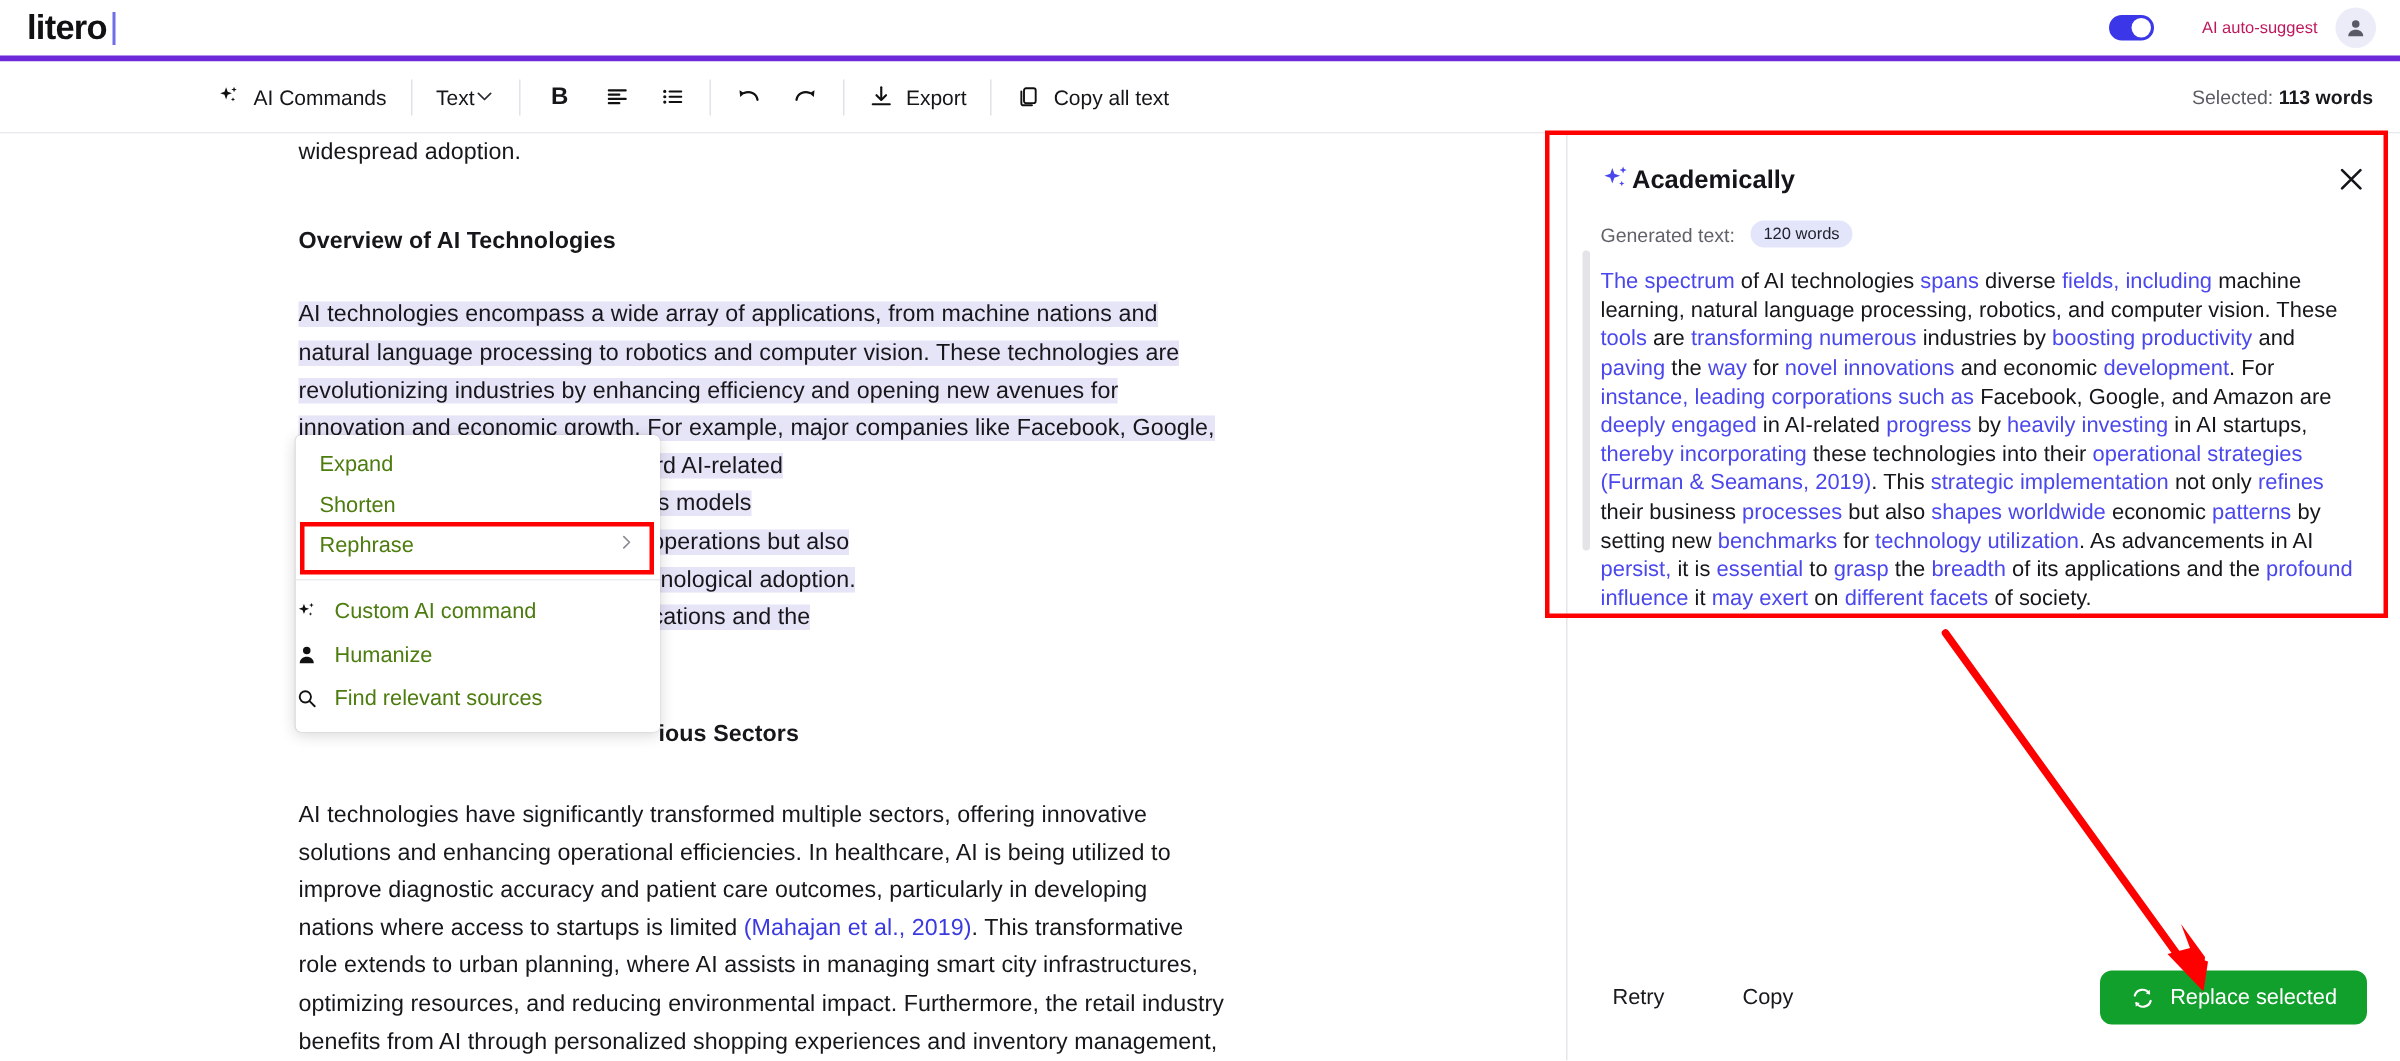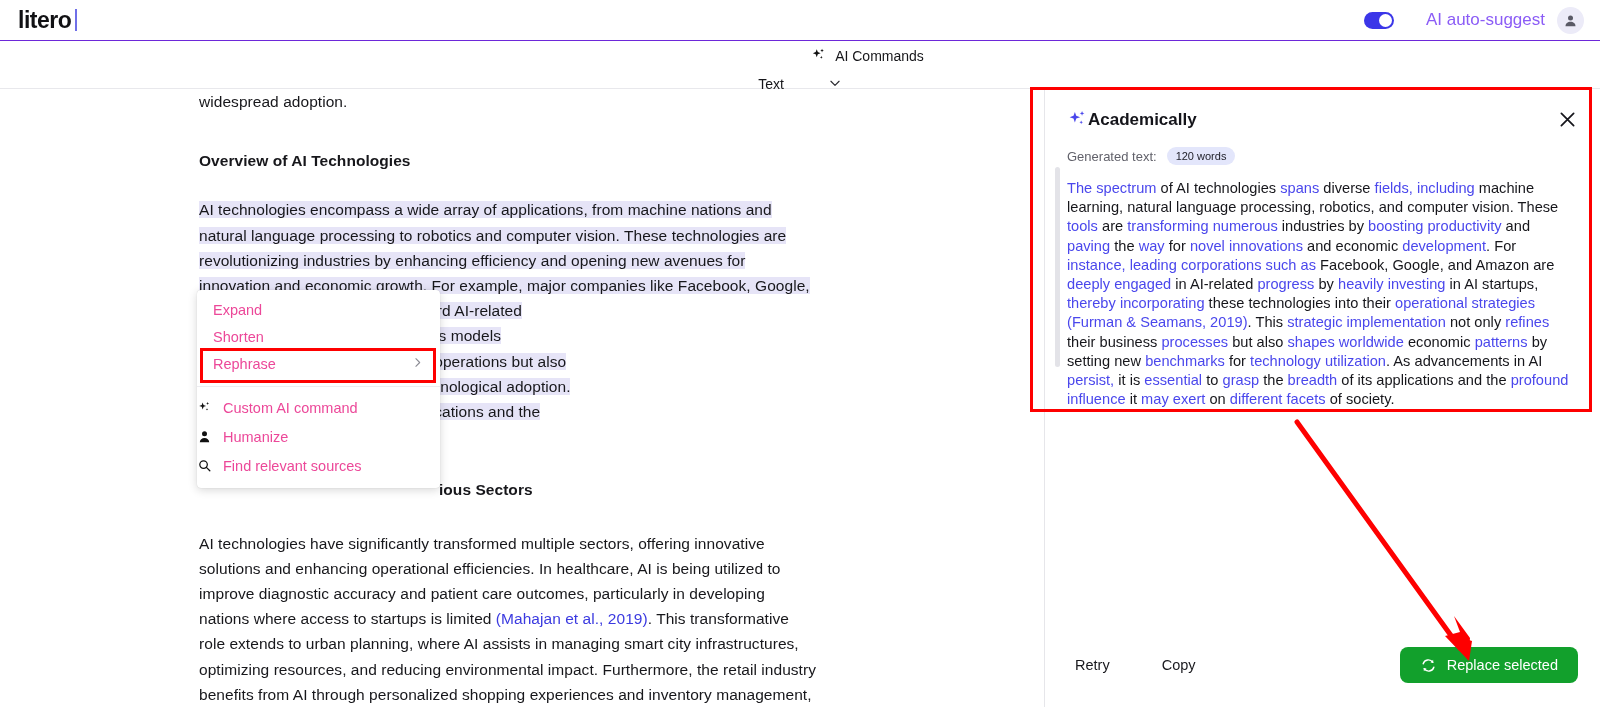--- a/index.html
+++ b/index.html
@@ -7,21 +7,21 @@
     width: 1600px; height: 707px;
     font-family: "Liberation Sans", sans-serif;
     background: #ffffff;
     overflow: hidden;
   }
   #app { position: relative; width: 1600px; height: 707px; }
 
   
   .topbar {
     position: absolute; left: 0; top: 0; width: 1600px; height: 41px;
-    background: #fff; border-bottom: 1px solid #6d28d9;
+    background: #fff; border-bottom: 4px solid #6d28d9;
     display: flex; align-items: center;
   }
   .brand {
     margin-left: 18px; font-size: 23px; font-weight: 700; letter-spacing: -0.5px;
     color: #111114; display: flex; align-items: center;
   }
   .brand-caret {
     display: inline-block; width: 2px; height: 22px; background: #6f6fe8;
     margin-left: 4px;
   }
@@ -30,41 +30,41 @@
     margin-right: 16px;
   }
   .toggle {
     width: 30px; height: 17px; border-radius: 9px; background: #3b36e8;
     position: relative; cursor: pointer; flex: 0 0 auto;
   }
   .toggle::after {
     content: ""; position: absolute; right: 2px; top: 2px;
     width: 13px; height: 13px; border-radius: 50%; background: #fff;
   }
-  .toggle-label { font-size: 17px; color: #8b5cf6; margin-left: 20px; }
+  .toggle-label { font-size: 11px; color: #be185d; margin-left: 20px; }
   .avatar {
     width: 27px; height: 27px; border-radius: 50%; background: #ecebf8;
     display: flex; align-items: center; justify-content: center; cursor: pointer;
   }
 
   
   .toolbar {
     position: absolute; left: 0; top: 41px; width: 1600px; height: 48px;
     background: #fff; border-bottom: 1px solid #e8e8ec;
-    display: flex; align-items: center; flex-direction: column;
+    display: flex; align-items: center;
   }
   .tb-sep { width: 1px; height: 24px; background: #e2e2e8; margin: 0 6px; }
   .tb-btn {
     display: flex; align-items: center; gap: 8px; cursor: pointer;
     padding: 6px 10px; border-radius: 6px; font-size: 14px; color: #16161a;
     white-space: nowrap;
   }
   .ai-cmd { margin-left: 134px; }
   .style-select {
-    display: flex; align-items: flex-start; gap: 44px; cursor: pointer;
+    display: flex; align-items: flex-start; cursor: pointer;
     padding: 6px 10px; border-radius: 6px; font-size: 14px; color: #16161a;
   }
   .ic { display: inline-flex; align-items: center; justify-content: center; }
   .tb-bold { font-weight: 700; font-size: 16px; padding: 6px 14px; }
   .selected-words {
     margin-left: auto; margin-right: 18px; font-size: 13px; color: #5b5b63;
   }
   .selected-words b { color: #18181c; font-weight: 600; }
 
   
@@ -86,21 +86,21 @@
 
   
   .ctxmenu {
     position: absolute; left: 197px; top: 290px; width: 243px;
     background: #fff; border-radius: 4px;
     box-shadow: 0 2px 10px rgba(0,0,0,.16), 0 0 1px rgba(0,0,0,.2);
     padding: 6px 0 8px 0;
   }
   .mi {
     display: flex; align-items: center; height: 27px; padding: 0 16px;
-    font-size: 14.5px; color: #ec4899; cursor: pointer;
+    font-size: 14.5px; color: #4d7c0f; cursor: pointer;
   }
   .mi .chev { margin-left: auto; color: #8a8a93; font-size: 15px; }
   .mi-icon { width: 26px; display: inline-flex; align-items: center; }
   .mi-divider { height: 1px; background: #ececf0; margin: 9px 0 6px 0; }
   .mi-grp { }
   .mi-grp .mi { padding: 0; height: 29px; }
 
   
   .hl-rephrase {
     position: absolute; left: 200px; top: 348px; width: 236px; height: 35px;

